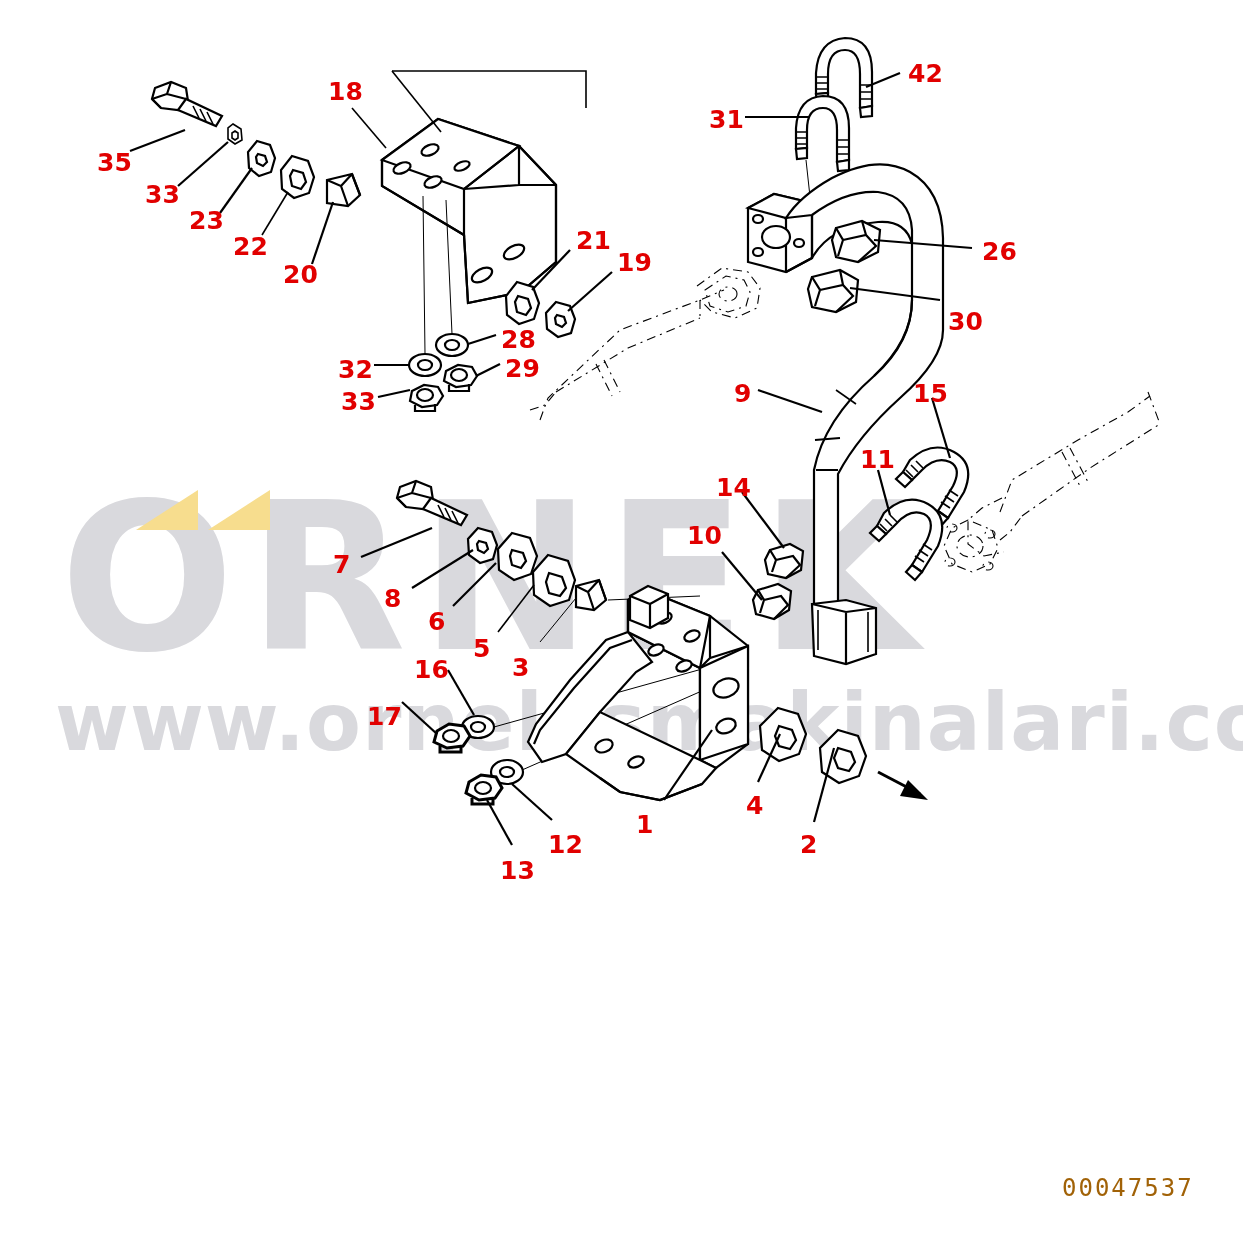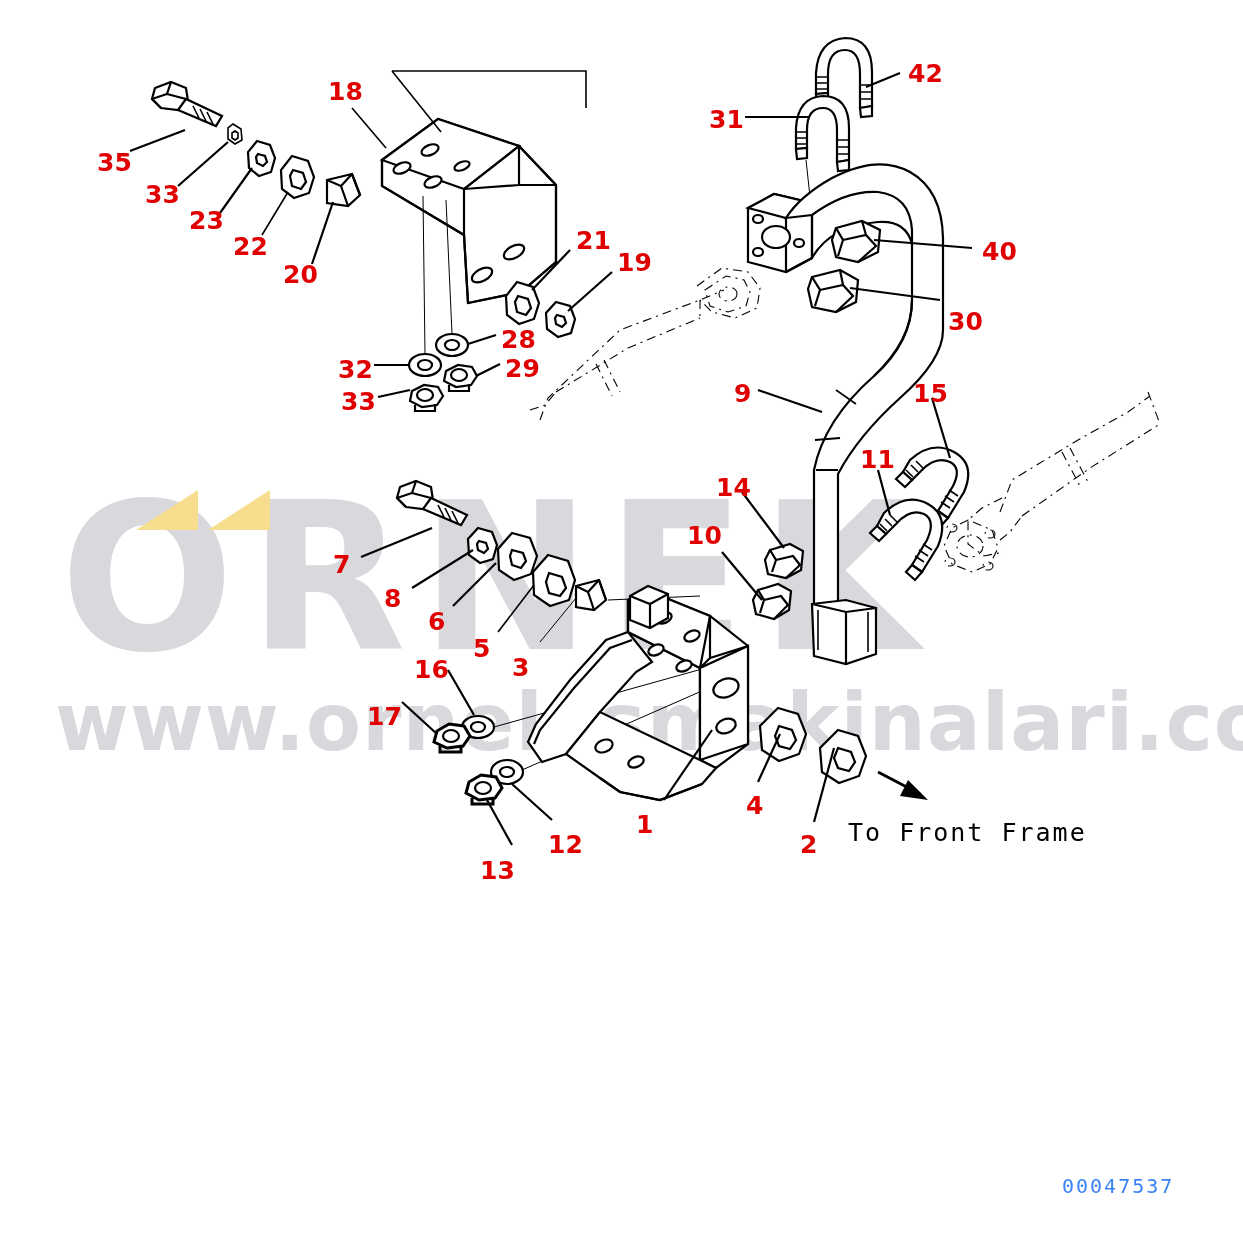--- a/index.html
+++ b/index.html
@@ -27,21 +27,21 @@
   .cal{position:absolute;color:#e10000;font-weight:bold;font-size:25px;
        font-family:"DejaVu Sans","Liberation Sans",sans-serif;line-height:25px;
        white-space:nowrap;}
 
   
   .note{position:absolute;white-space:nowrap;color:#000;}
   .note-jp{font-family:"DejaVu Sans","Liberation Sans",sans-serif;font-size:23px;letter-spacing:3px;}
   .note-en{font-family:"DejaVu Sans Mono","Liberation Mono",monospace;font-size:25px;letter-spacing:2px;}
 
   .docno{position:absolute;font-family:"DejaVu Sans Mono","Liberation Mono",monospace;
-         font-size:20px;letter-spacing:2px;color:#3b82f6;}
+         font-size:24px;letter-spacing:2px;color:#a16207;}
 
   svg{position:absolute;left:0;top:0;}
   .ln{stroke:#000;fill:none;}
   .s1{stroke-width:1.6;}
   .s2{stroke-width:2.2;}
   .s3{stroke-width:3;}
   .thin{stroke-width:1;}
   .ph{stroke-width:1.1;stroke-dasharray:9 5 2 5;}
   .wf{fill:#ffffff;}
 </style>
@@ -357,37 +357,36 @@
   <div class="cal" style="left:283px;top:262px">20</div>
   <div class="cal" style="left:328px;top:79px">18</div>
   <div class="cal" style="left:576px;top:228px">21</div>
   <div class="cal" style="left:617px;top:250px">19</div>
   <div class="cal" style="left:501px;top:327px">28</div>
   <div class="cal" style="left:505px;top:356px">29</div>
   <div class="cal" style="left:338px;top:357px">32</div>
   <div class="cal" style="left:341px;top:389px">33</div>
   <div class="cal" style="left:908px;top:61px">42</div>
   <div class="cal" style="left:709px;top:107px">31</div>
-  <div class="cal" style="left:982px;top:239px">40</div>
+  <div class="cal" style="left:982px;top:239px">26</div>
   <div class="cal" style="left:948px;top:309px">30</div>
   <div class="cal" style="left:734px;top:381px">9</div>
   <div class="cal" style="left:913px;top:381px">15</div>
   <div class="cal" style="left:860px;top:447px">11</div>
   <div class="cal" style="left:716px;top:475px">14</div>
   <div class="cal" style="left:687px;top:523px">10</div>
   <div class="cal" style="left:333px;top:552px">7</div>
   <div class="cal" style="left:384px;top:586px">8</div>
   <div class="cal" style="left:428px;top:609px">6</div>
   <div class="cal" style="left:473px;top:636px">5</div>
   <div class="cal" style="left:512px;top:655px">3</div>
   <div class="cal" style="left:414px;top:657px">16</div>
   <div class="cal" style="left:367px;top:704px">17</div>
-  <div class="cal" style="left:480px;top:858px">13</div>
+  <div class="cal" style="left:500px;top:858px">13</div>
   <div class="cal" style="left:548px;top:832px">12</div>
   <div class="cal" style="left:636px;top:812px">1</div>
   <div class="cal" style="left:746px;top:793px">4</div>
   <div class="cal" style="left:800px;top:832px">2</div>
 
-  <div class="note note-en" style="left:848px;top:818px">To Front Frame</div>
 
   <div class="docno" style="left:1062px;top:1174px">00047537</div>
 
 </div>
 
 </body></html>

